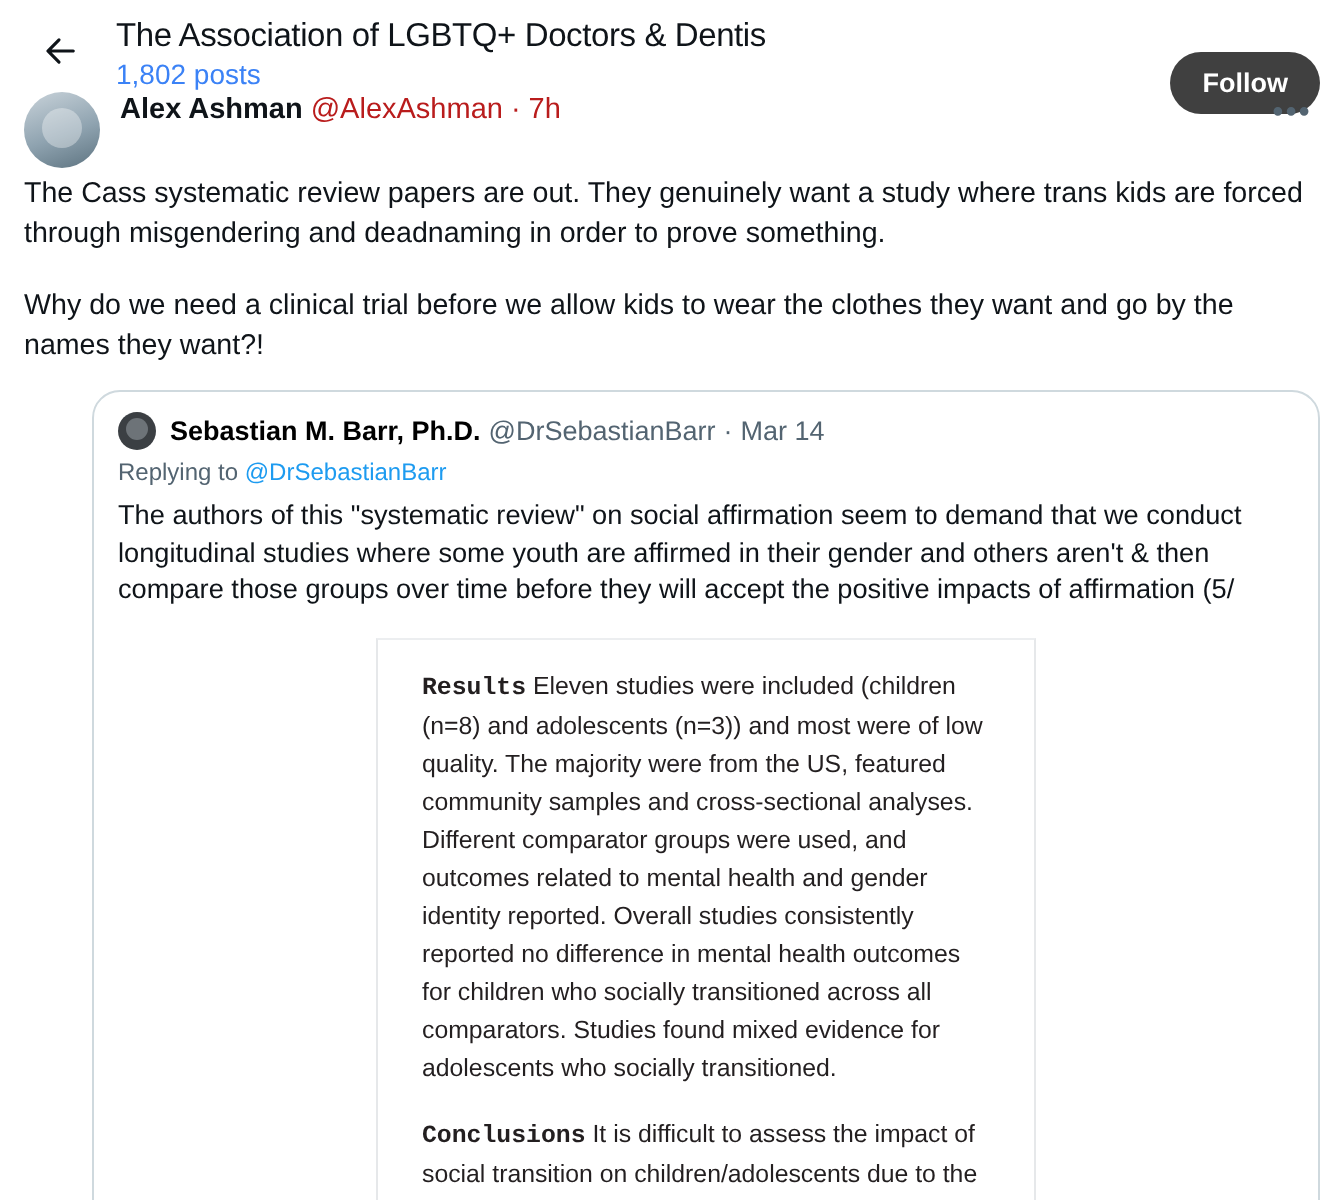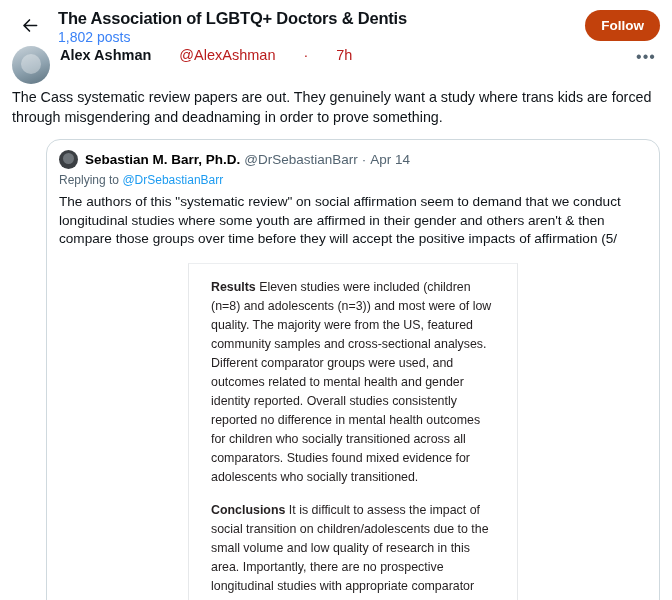--- a/index.html
+++ b/index.html
@@ -37,43 +37,43 @@
   }
   .back-btn svg { display: block; }
   .header-titles {
     flex: 1 1 auto;
     margin-left: 12px;
     min-width: 0;
     padding-top: 2px;
   }
   .header-title {
     font-size: 16.5px;
-    font-weight: bold;
+    font-weight: normal;
     letter-spacing: -0.2px;
     line-height: 20px;
     white-space: nowrap;
     overflow: hidden;
     color: #0f1419;
   }
   .header-sub {
     font-size: 14px;
     color: #3b82f6;
     line-height: 16px;
     margin-top: 1px;
   }
   .follow-btn {
     flex: 0 0 auto;
-    background: #c2410c;
+    background: #404040;
     color: #ffffff;
     border: none;
     border-radius: 18px;
     font-size: 13.5px;
     font-weight: bold;
     padding: 8px 16px;
-    margin-top: 4px;
+    margin-top: 20px;
     cursor: pointer;
     font-family: "Liberation Sans", sans-serif;
   }
 
   
   .tweet {
     padding: 2px 12px 0 12px;
     position: relative;
   }
   .tweet-head {
@@ -103,21 +103,20 @@
     background: rgba(255,255,255,0.35);
   }
   .name-row {
     flex: 1 1 auto;
     margin-left: 10px;
     display: flex;
     align-items: center;
     flex-wrap: wrap;
     padding-top: 1px;
     min-width: 0;
-    gap: 24px;
   }
   .display-name {
     font-size: 14.5px;
     font-weight: bold;
     color: #0f1419;
   }
   .handle, .dot, .time {
     font-size: 14.5px;
     color: #b91c1c;
     margin-left: 4px;
@@ -226,20 +225,21 @@
     font-family: "Liberation Sans", sans-serif;
     font-size: 12.4px;
     line-height: 19px;
     color: #231f20;
   }
   .doc p {
     margin: 0 0 14px 0;
   }
   .doc .lead {
     font-weight: bold;
+    font-family: Liberation Mono, monospace;
   }
 </style>
 </head>
 <body>
 
 <div class="header">
   <div class="back-btn">
     <span>
       <svg width="19" height="19" viewBox="0 0 24 24" aria-hidden="true">
         <path fill="#0f1419" d="M7.4 11h13.6c.55 0 1 .45 1 1s-.45 1-1 1H7.4l5.3 5.3a.996.996 0 1 1-1.41 1.41l-7-7a.996.996 0 0 1 0-1.41l7-7a.996.996 0 1 1 1.41 1.41L7.4 11z"></path>
@@ -259,31 +259,32 @@
     <div class="name-row">
       <span class="display-name">Alex Ashman</span>
       <span class="handle">@AlexAshman</span>
       <span class="dot">·</span>
       <span class="time">7h</span>
     </div>
     <div class="more-btn">•••</div>
   </div>
   <div class="tweet-body">
     <p>The Cass systematic review papers are out. They genuinely want a study where trans kids are forced through misgendering and deadnaming in order to prove something.</p>
+    <p>Why do we need a clinical trial before we allow kids to wear the clothes they want and go by the names they want?!</p>
   </div>
 </div>
 
 <div class="quote-card">
   <div class="quote-inner">
     <div class="q-head">
       <div class="q-avatar"></div>
       <span class="q-name">Sebastian M. Barr, Ph.D.</span>
       <span class="q-handle">@DrSebastianBarr</span>
       <span class="q-dot">·</span>
-      <span class="q-time">Apr 14</span>
+      <span class="q-time">Mar 14</span>
     </div>
     <div class="q-replying">
       <span>Replying to </span><span class="mention">@DrSebastianBarr</span>
     </div>
     <div class="q-text">The authors of this "systematic review" on social affirmation seem to demand that we conduct longitudinal studies where some youth are affirmed in their gender and others aren't &amp; then compare those groups over time before they will accept the positive impacts of affirmation (5/</div>
   </div>
 
   <div class="doc-wrap">
     <div class="doc">
       <p><span class="lead">Results</span><span> Eleven studies were included (children (n=8) and adolescents (n=3)) and most were of low quality. The majority were from the US, featured community samples and cross-sectional analyses. Different comparator groups were used, and outcomes related to mental health and gender identity reported. Overall studies consistently reported no difference in mental health outcomes for children who socially transitioned across all comparators. Studies found mixed evidence for adolescents who socially transitioned.</span></p>

